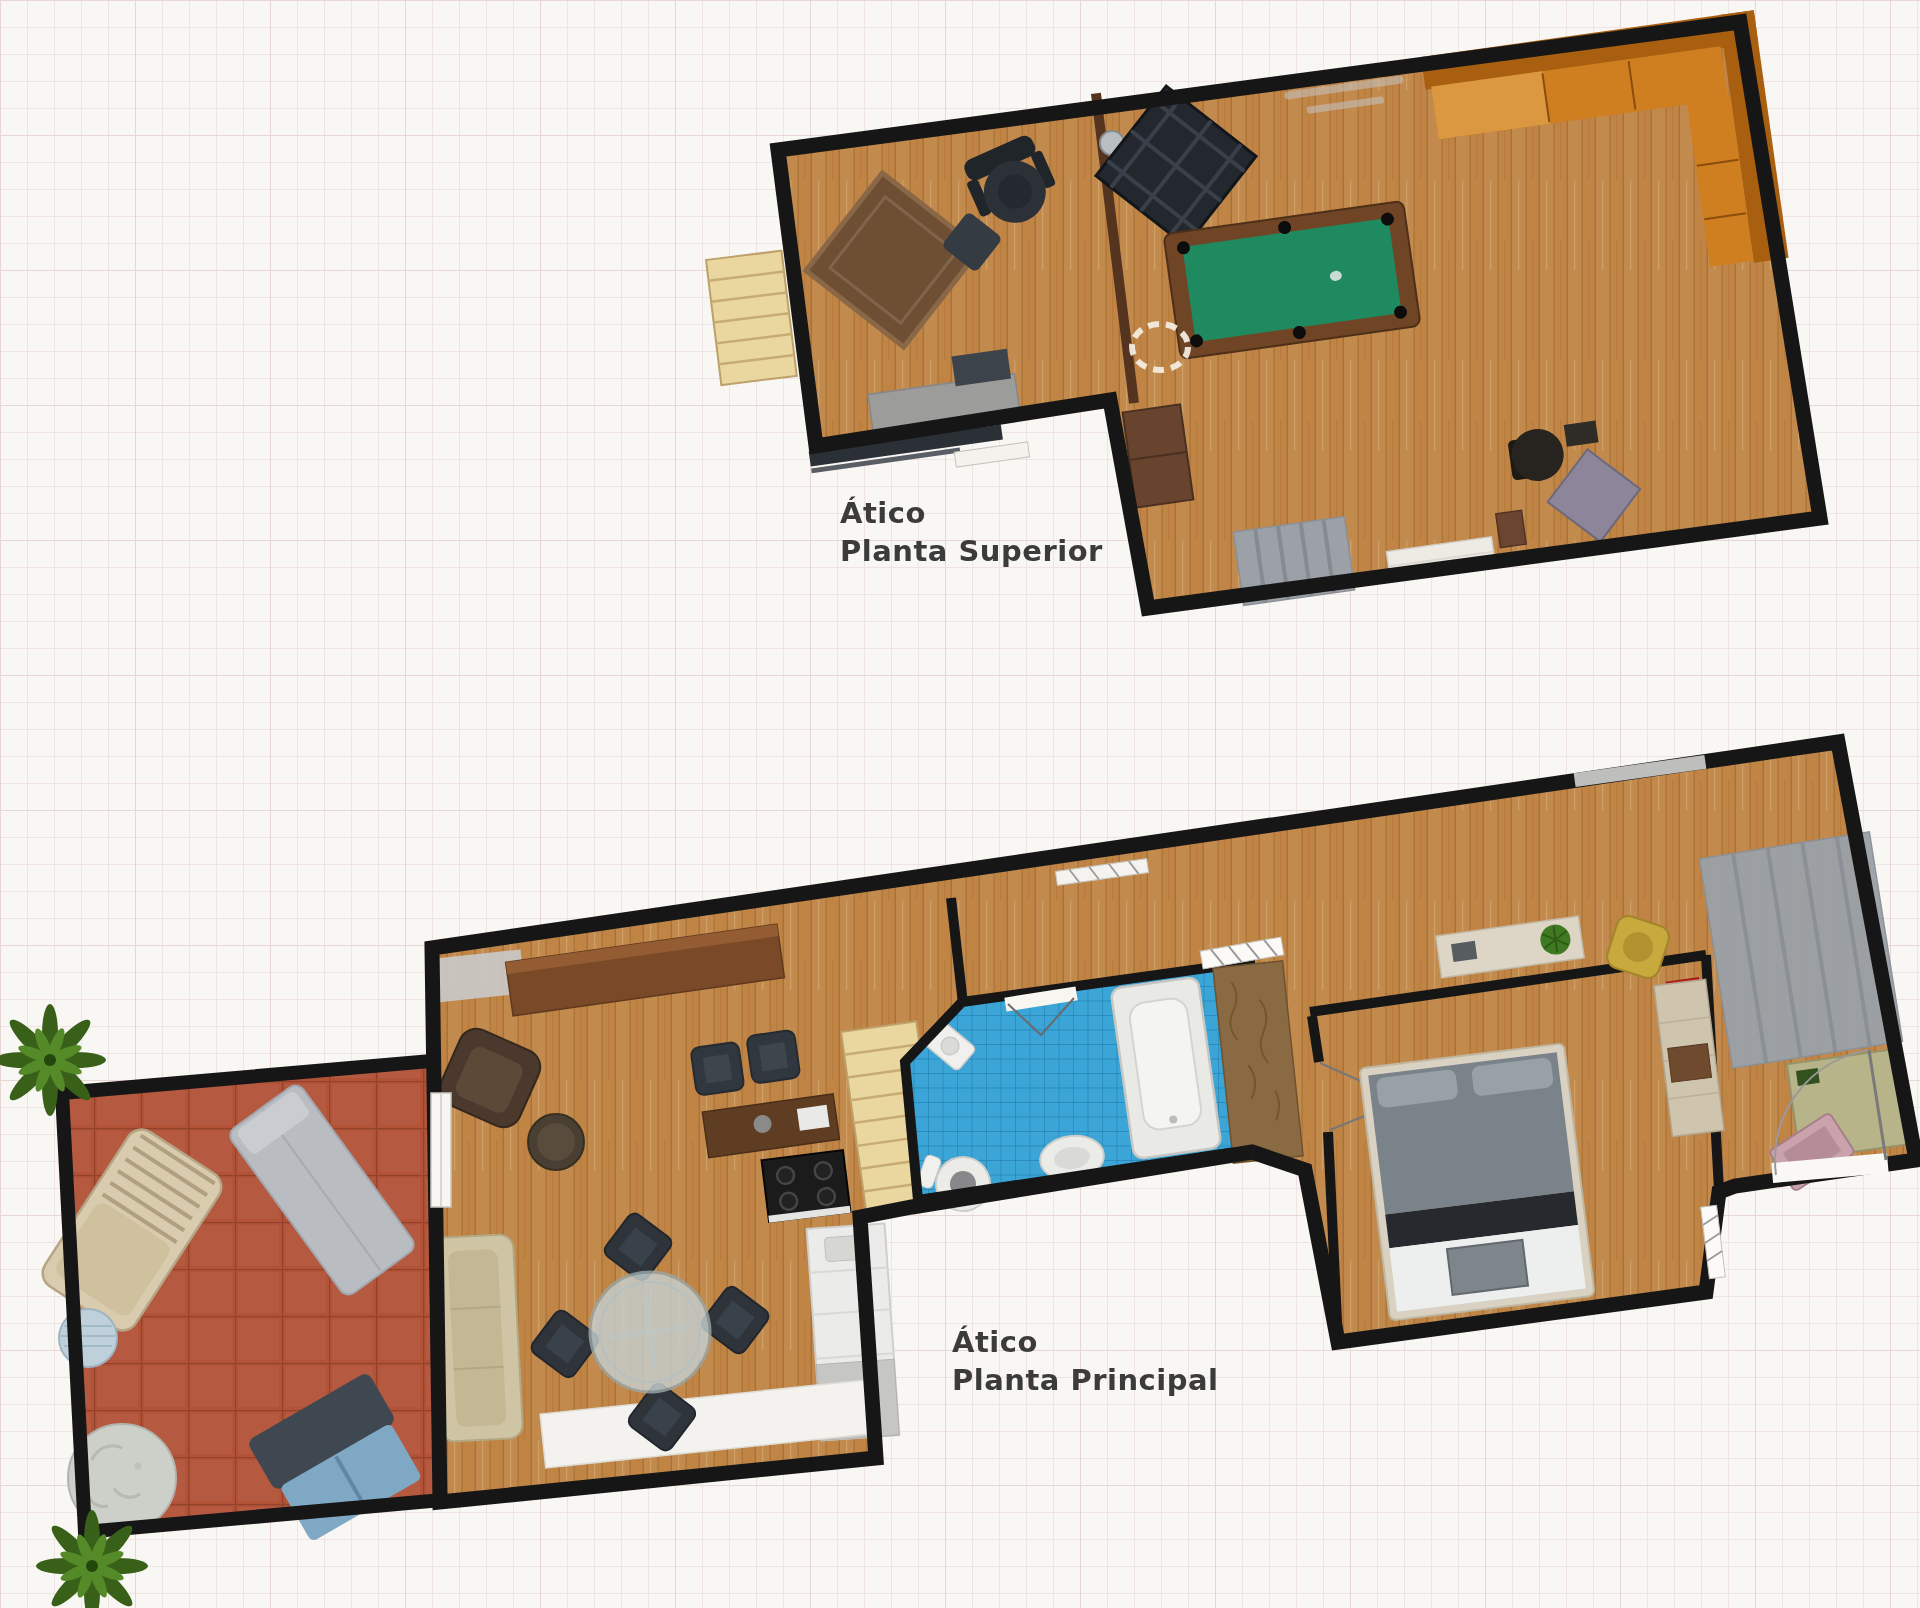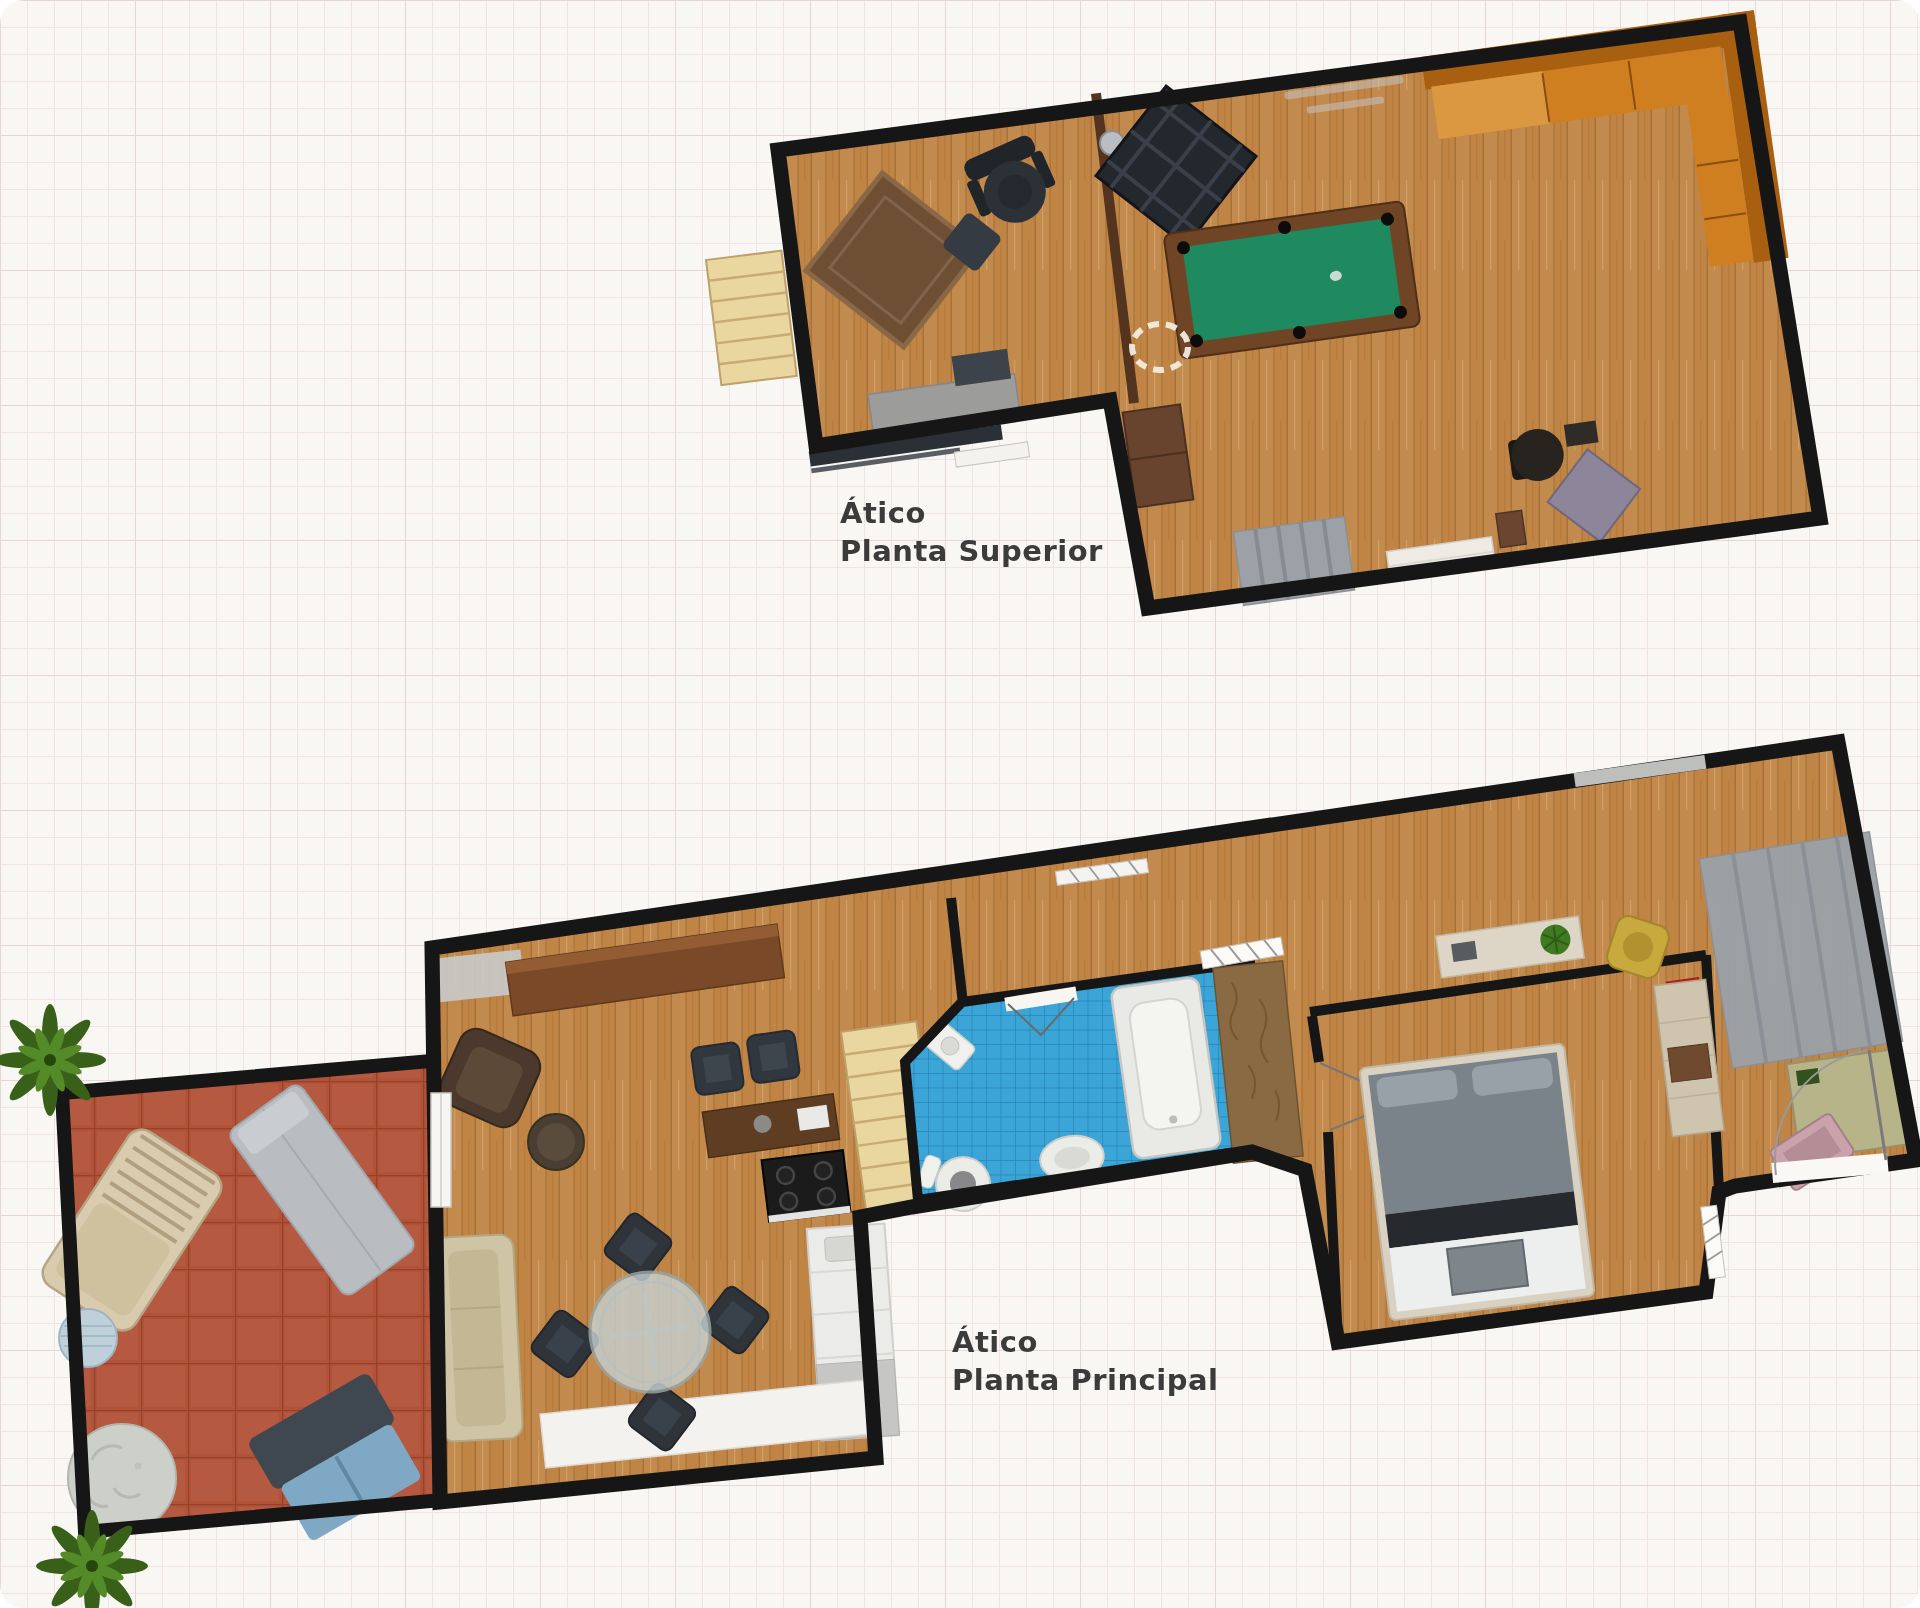--- a/index.html
+++ b/index.html
@@ -7,21 +7,20 @@
     position:relative;
     width:1920px;height:1608px;
     overflow:hidden;
     background-color:var(--paper,#f9f7f3);
     background-image:
       linear-gradient(var(--grid-strong,#e6d7d6) 1px, transparent 1px),
       linear-gradient(90deg, var(--grid-strong,#e6d7d6) 1px, transparent 1px),
       linear-gradient(var(--grid-line,#efe4e3) 1px, transparent 1px),
       linear-gradient(90deg, var(--grid-line,#efe4e3) 1px, transparent 1px);
     background-size:135px 135px,135px 135px,27px 27px,27px 27px;
-    border-radius:24px;
   }
   .stage svg{position:absolute;inset:0;}
   .plan-label{font:700 29px "DejaVu Sans", sans-serif;letter-spacing:.5px;}
 </style>
 </head>
 <body>
 
 <div class="stage">
 <svg width="1920" height="1608" viewBox="0 0 1920 1608">
   <defs>

